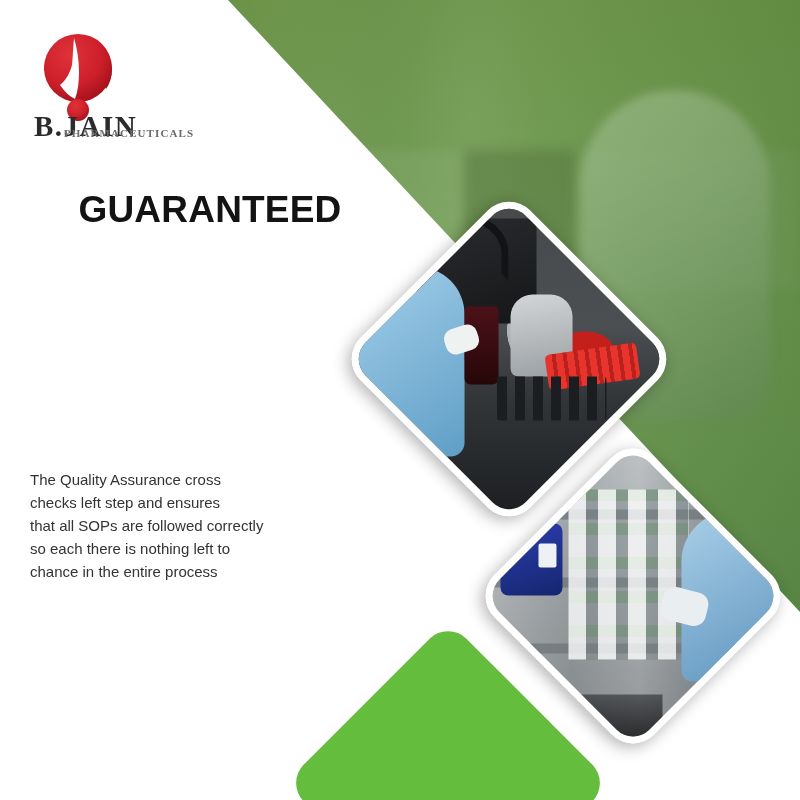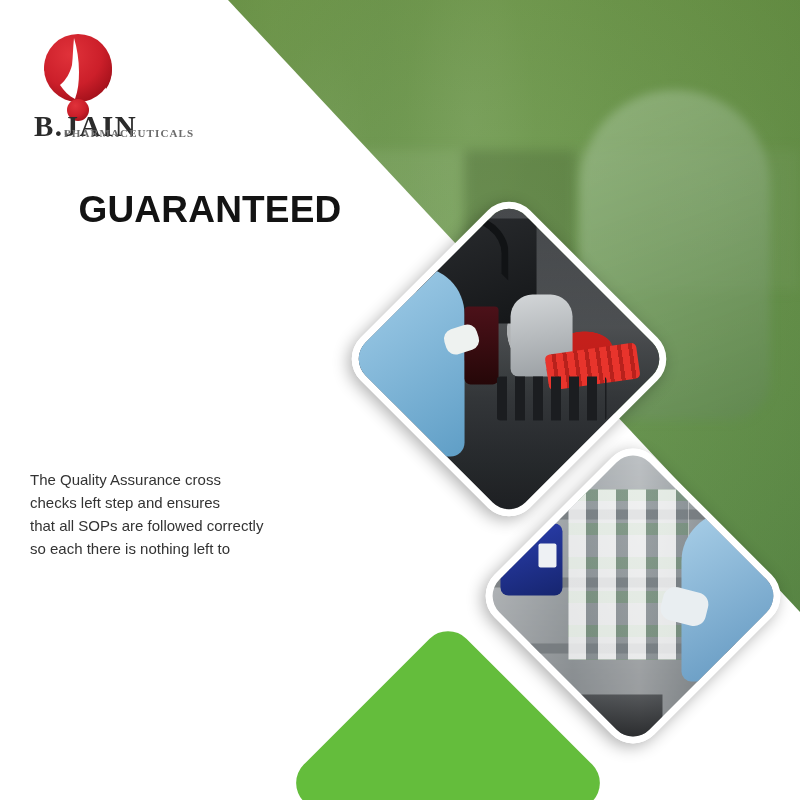--- a/index.html
+++ b/index.html
@@ -237,20 +237,21 @@
 
   <div class="headline">
     <span class="l1">GUARANTEED</span>
   </div>
 
   <div class="body-copy">
     <span>The Quality Assurance cross</span>
     <span>checks left step and ensures</span>
     <span>that all SOPs are followed correctly</span>
     <span>so each there is nothing left to</span>
+    <span>chance in the entire process</span>
   </div>
 
   <div class="diamond d1">
     <div class="inner">
       <div class="eq"></div>
       <div class="hose"></div>
       <div class="suit"></div>
       <div class="drum"></div>
       <div class="bottle"></div>
       <div class="glove"></div>

